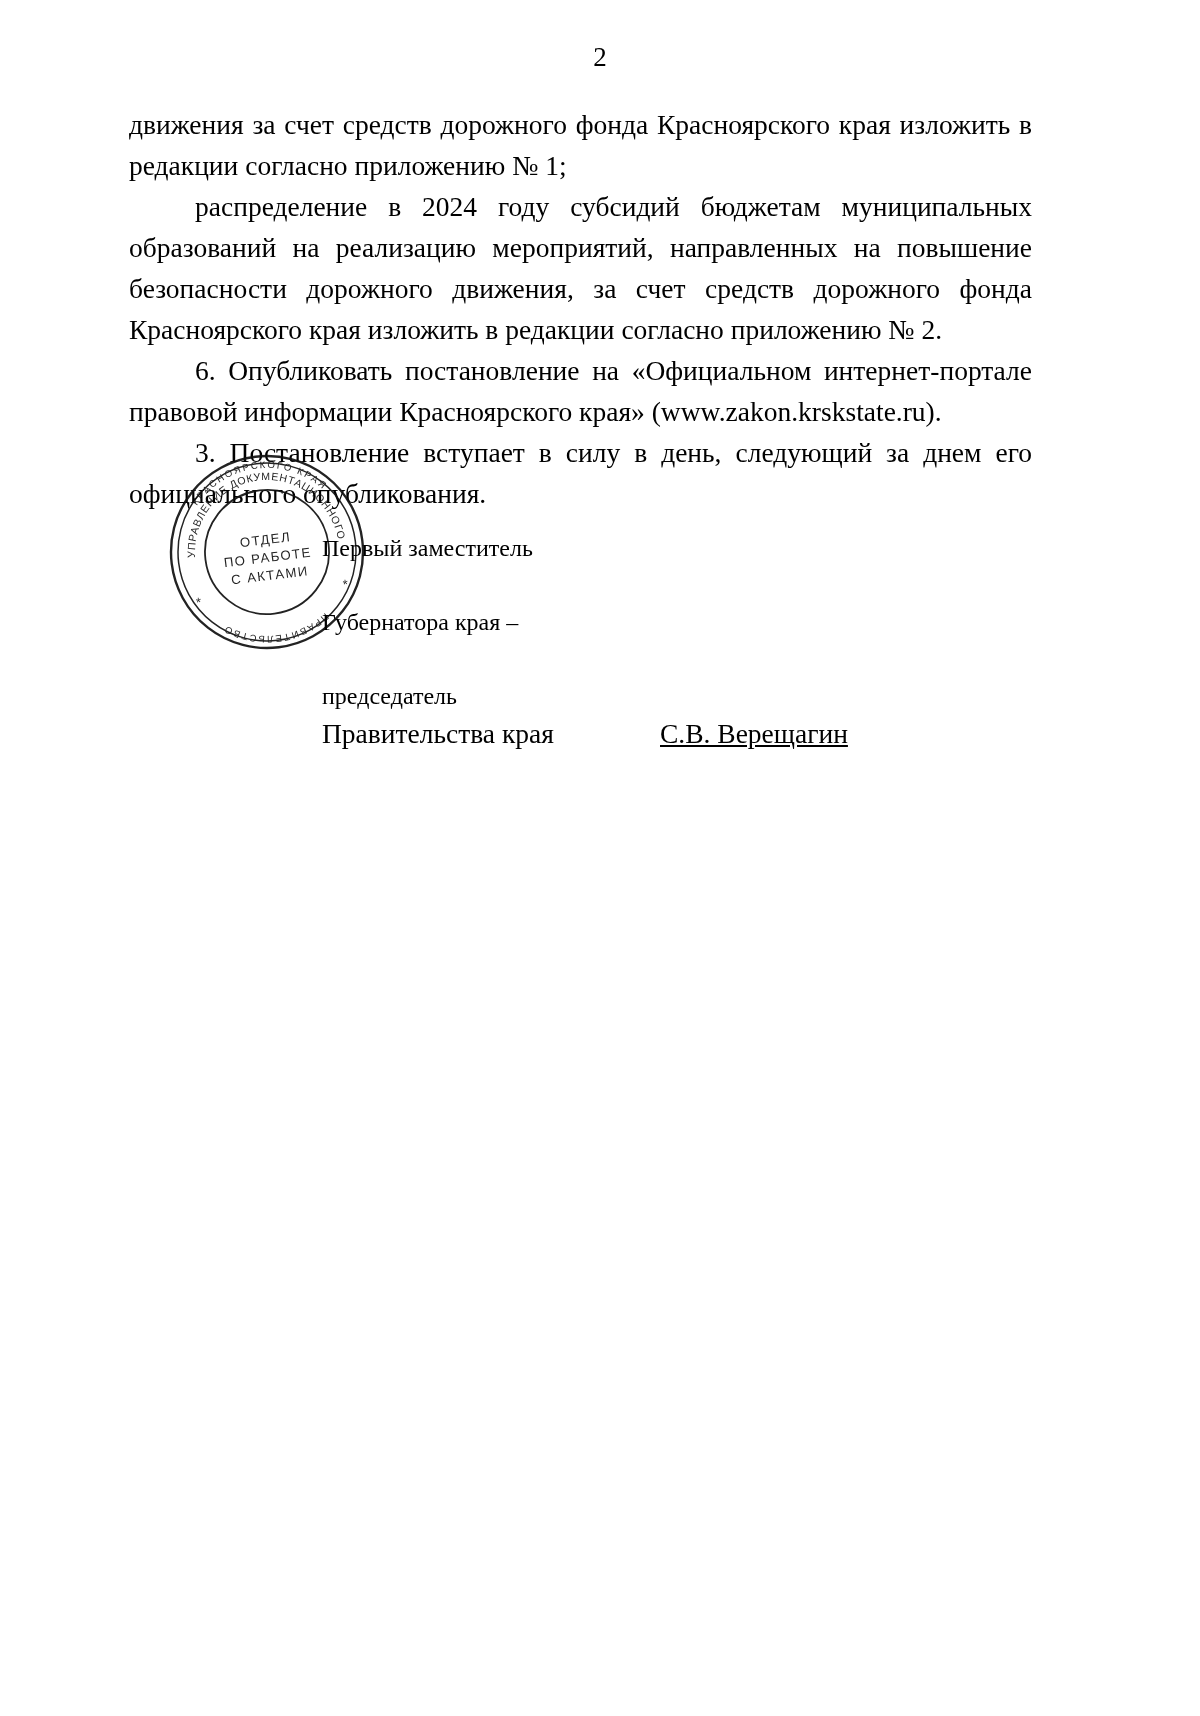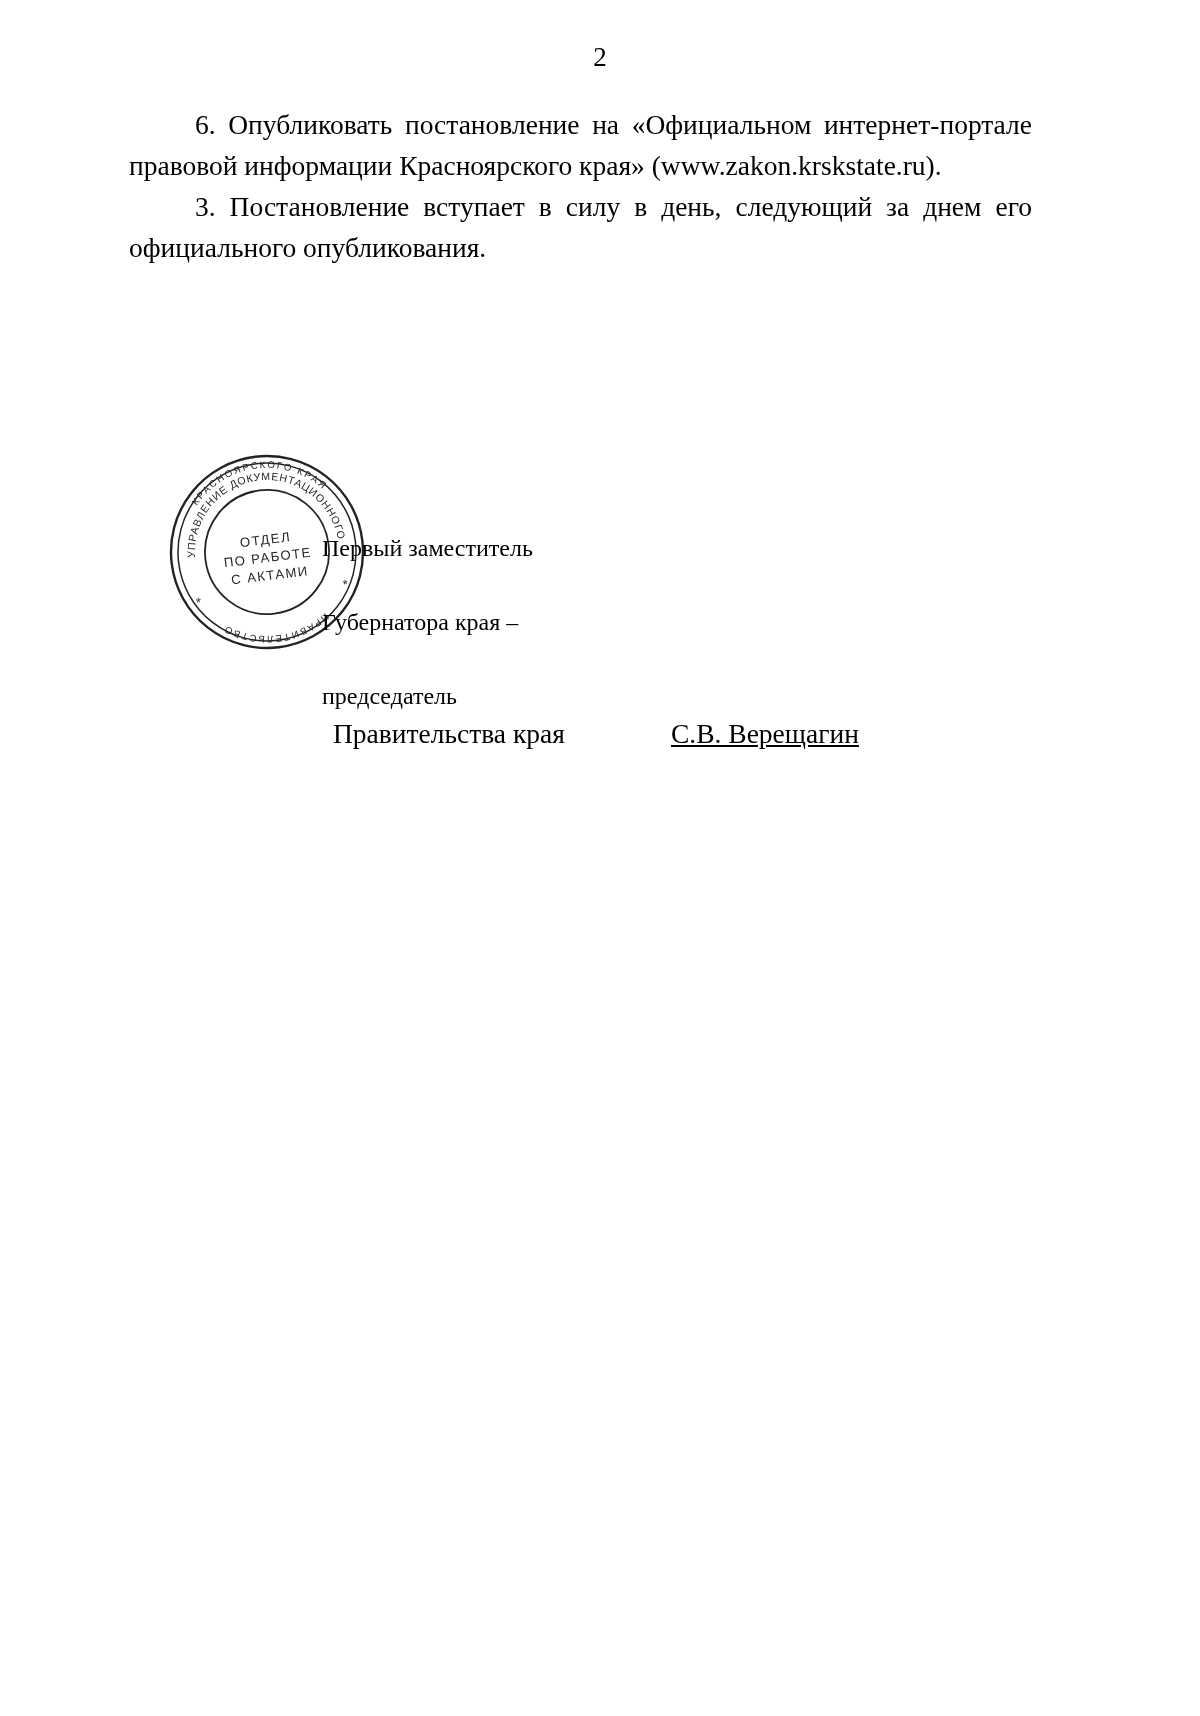--- a/index.html
+++ b/index.html
@@ -49,21 +49,20 @@
   
   .signature-block {
     position: absolute;
     top: 493px;
     left: 322px;
     width: 700px;
   }
   .sig-row {
     display: flex;
     align-items: baseline;
-    margin-left: 11px;
   }
   .sig-left {
     width: 330px;
     font-size: 27.5px;
     line-height: 38px;
     white-space: nowrap;
   }
   .sig-name {
     font-size: 27.5px;
     line-height: 38px;
@@ -117,20 +116,22 @@
   }
 </style>
 </head>
 <body>
 
 <div class="page">
 
   <div class="page-number">2</div>
 
   <div class="body-text">
+    <p class="para">движения за счет средств дорожного фонда Красноярского края изложить в редакции согласно приложению № 1;</p>
+    <p class="para indent">распределение в 2024 году субсидий бюджетам муниципальных образований на реализацию мероприятий, направленных на повышение безопасности дорожного движения, за счет средств дорожного фонда Красноярского края изложить в редакции согласно приложению № 2.</p>
     <p class="para indent">6. Опубликовать постановление на «Официальном интернет-портале правовой информации Красноярского края» (www.zakon.krskstate.ru).</p>
     <p class="para indent">3. Постановление вступает в силу в день, следующий за днем его официального опубликования.</p>
   </div>
 
   <div class="stamp">
     <svg width="208" height="208" viewBox="0 0 208 208" xmlns="http://www.w3.org/2000/svg" aria-hidden="true">
       <defs>
         <path id="arcOuterTop" d="M 104,104 m -88,0 a 88,88 0 0 1 176,0" fill="none"></path>
         <path id="arcOuterTopPath" d="M 20,104 A 84,84 0 0 1 188,104" fill="none"></path>
         <path id="arcOuterBottomPath" d="M 188,104 A 84,84 0 0 1 20,104" fill="none"></path>

